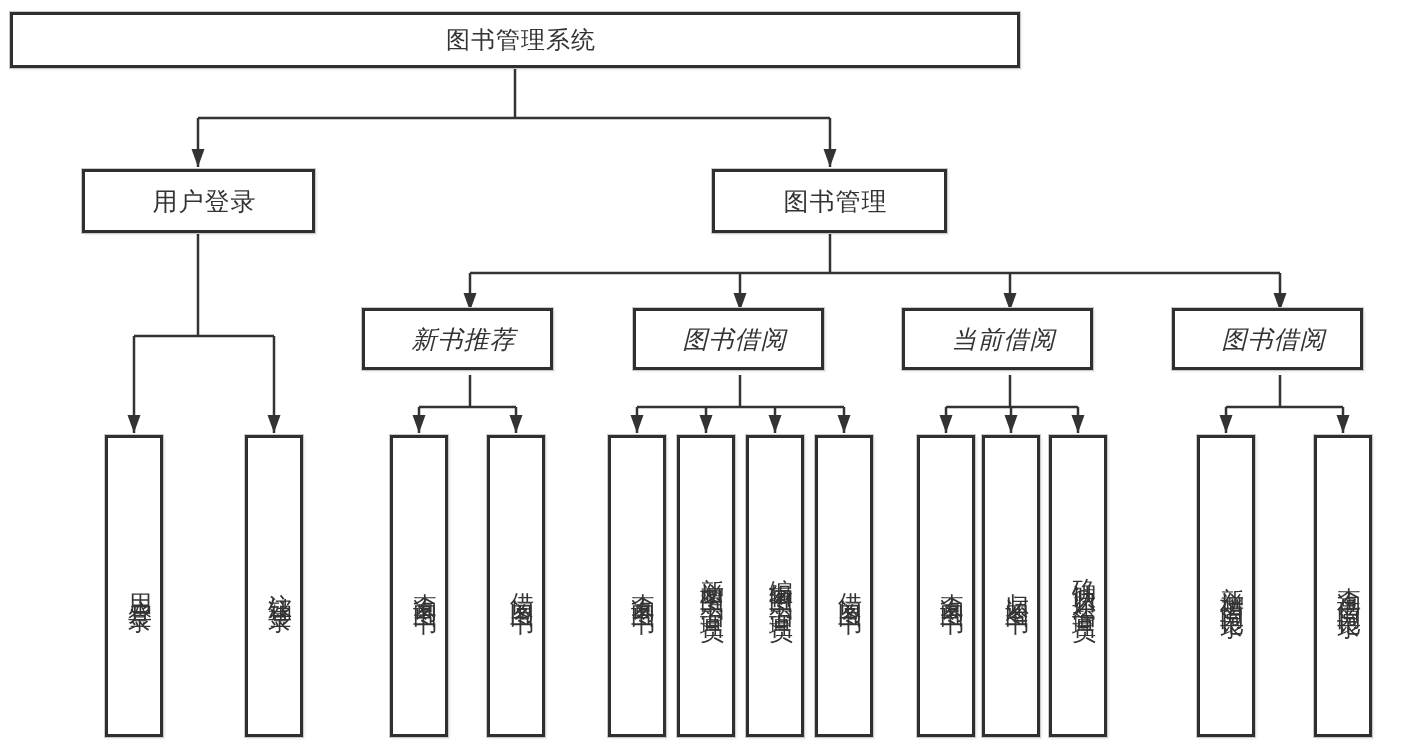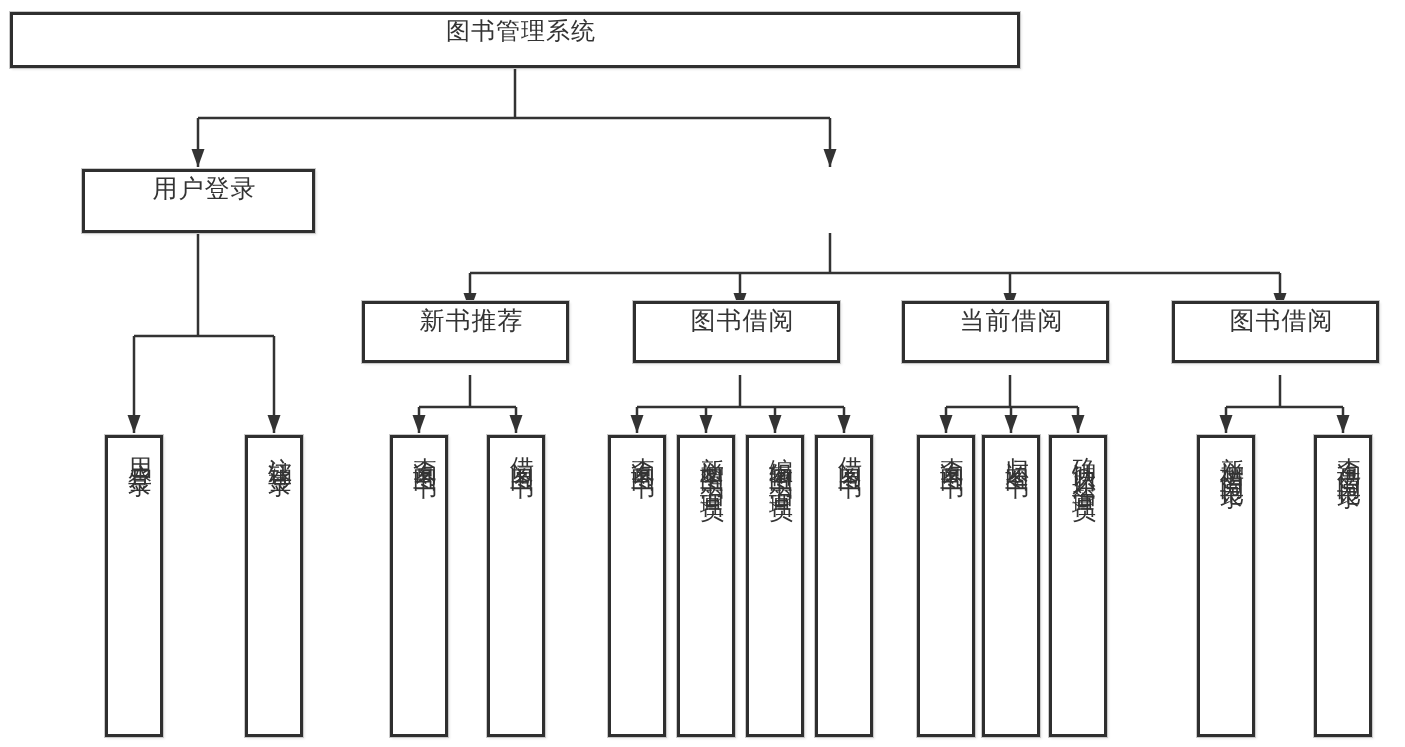--- a/index.html
+++ b/index.html
@@ -4,27 +4,27 @@
 <style>
   html,body{margin:0;padding:0;background:#ffffff;}
   #stage{
     position:relative;width:1405px;height:747px;background:#ffffff;
     font-family:"Liberation Sans","DejaVu Sans",sans-serif;color:#333333;
     overflow:hidden;
   }
   .node{
     position:absolute;background:#ffffff;border:3px solid #2f2f2f;
     box-shadow:0 0 0 1px #c9c9c9, 2px 2px 2px rgba(0,0,0,0.08);
-    display:flex;align-items:flex-start;justify-content:center;
+    display:flex;align-items:center;justify-content:center;
     box-sizing:border-box;
     padding-left:12px;
   }
   .root{left:10px;top:12px;width:1010px;height:56px;font-size:24px;letter-spacing:1px;}
   .l2{top:169px;width:233px;height:64px;font-size:25px;letter-spacing:1px;}
-  .l3{top:301px;width:207px;height:62px;font-size:25px;letter-spacing:1px;}
+  .l3{top:308px;width:191px;height:62px;font-size:25px;letter-spacing:1px;font-style:italic;}
   .leaf{top:435px;width:58px;height:302px;font-size:24px;}
   .vtext{
     writing-mode:vertical-rl;text-orientation:mixed;
     letter-spacing:6px;line-height:1;white-space:nowrap;
   }
   #wires{position:absolute;left:0;top:0;pointer-events:none;}
   .watermark{
     position:absolute;left:1185px;top:714px;font-size:19px;
     color:rgba(150,150,150,0.95);letter-spacing:1px;white-space:nowrap;
     z-index:5;
@@ -85,20 +85,23 @@
     </g>
   </svg>
 
   <div class="node root">
     <span>图书管理系统</span>
   </div>
 
   <div class="node l2" style="left:82px;">
     <span>用户登录</span>
   </div>
+  <div class="node l2" style="left:712px;width:235px;">
+    <span>图书管理</span>
+  </div>
 
   <div class="node l3" style="left:362px;">
     <span>新书推荐</span>
   </div>
   <div class="node l3" style="left:633px;">
     <span>图书借阅</span>
   </div>
   <div class="node l3" style="left:902px;">
     <span>当前借阅</span>
   </div>

